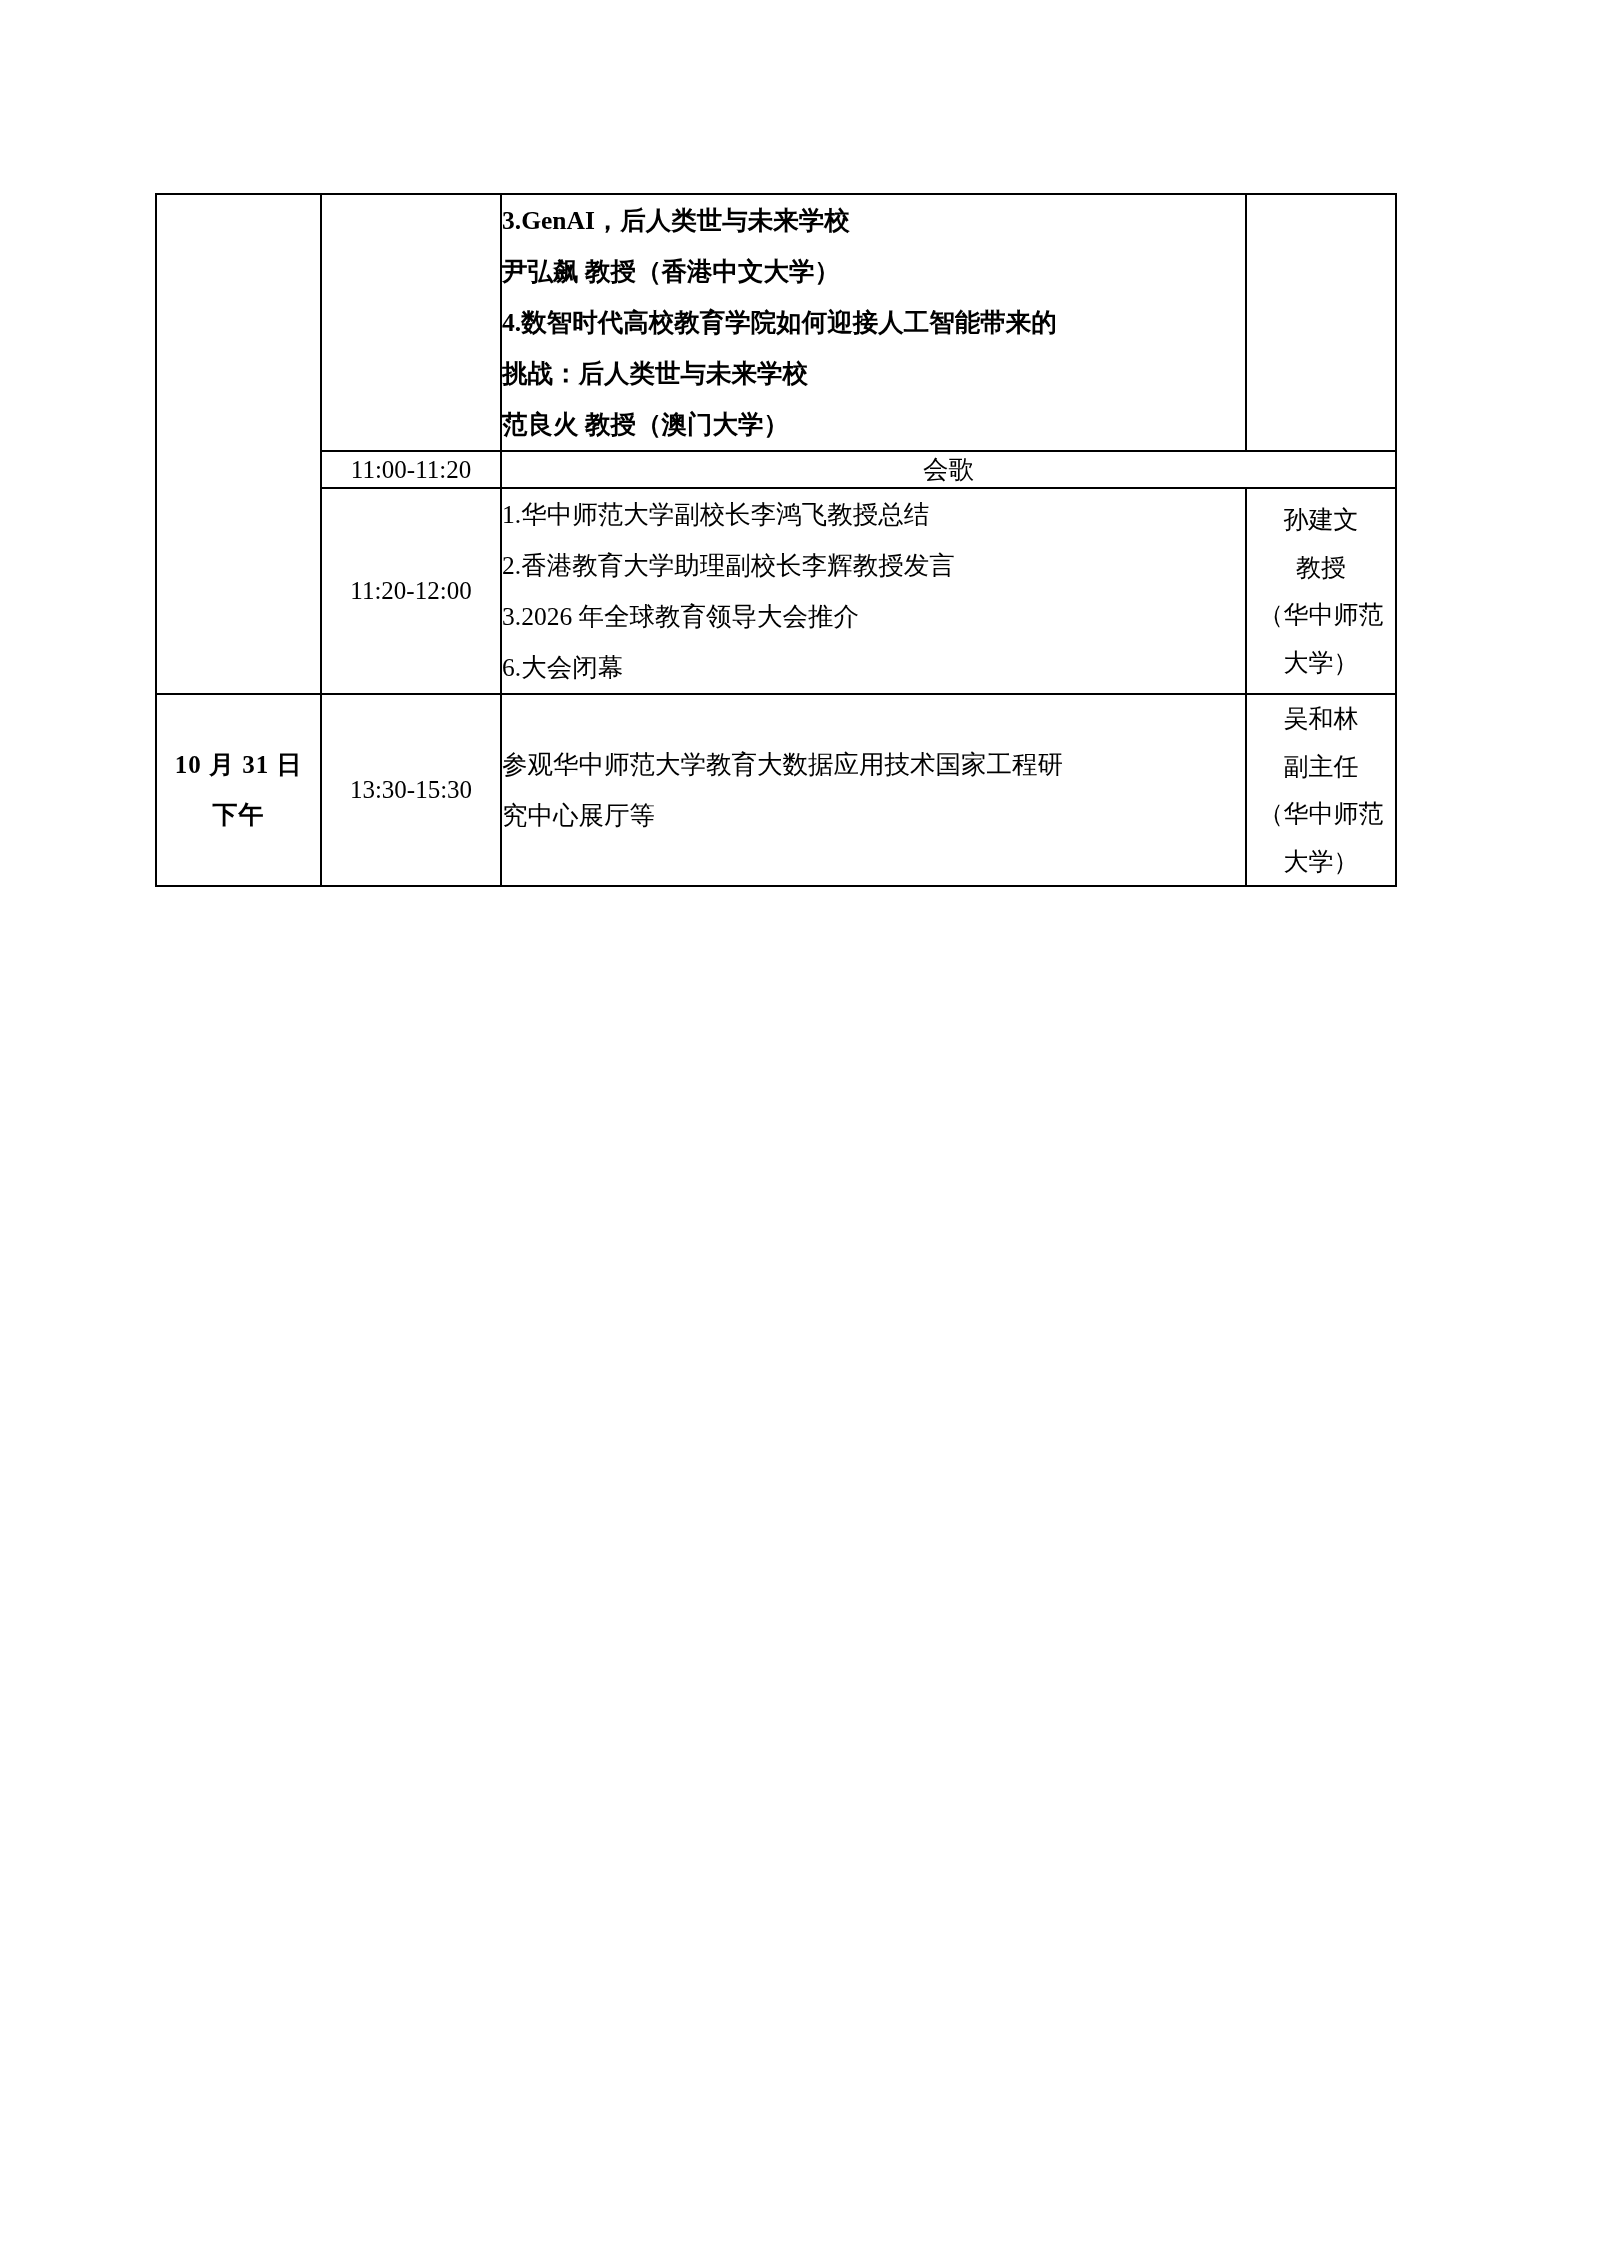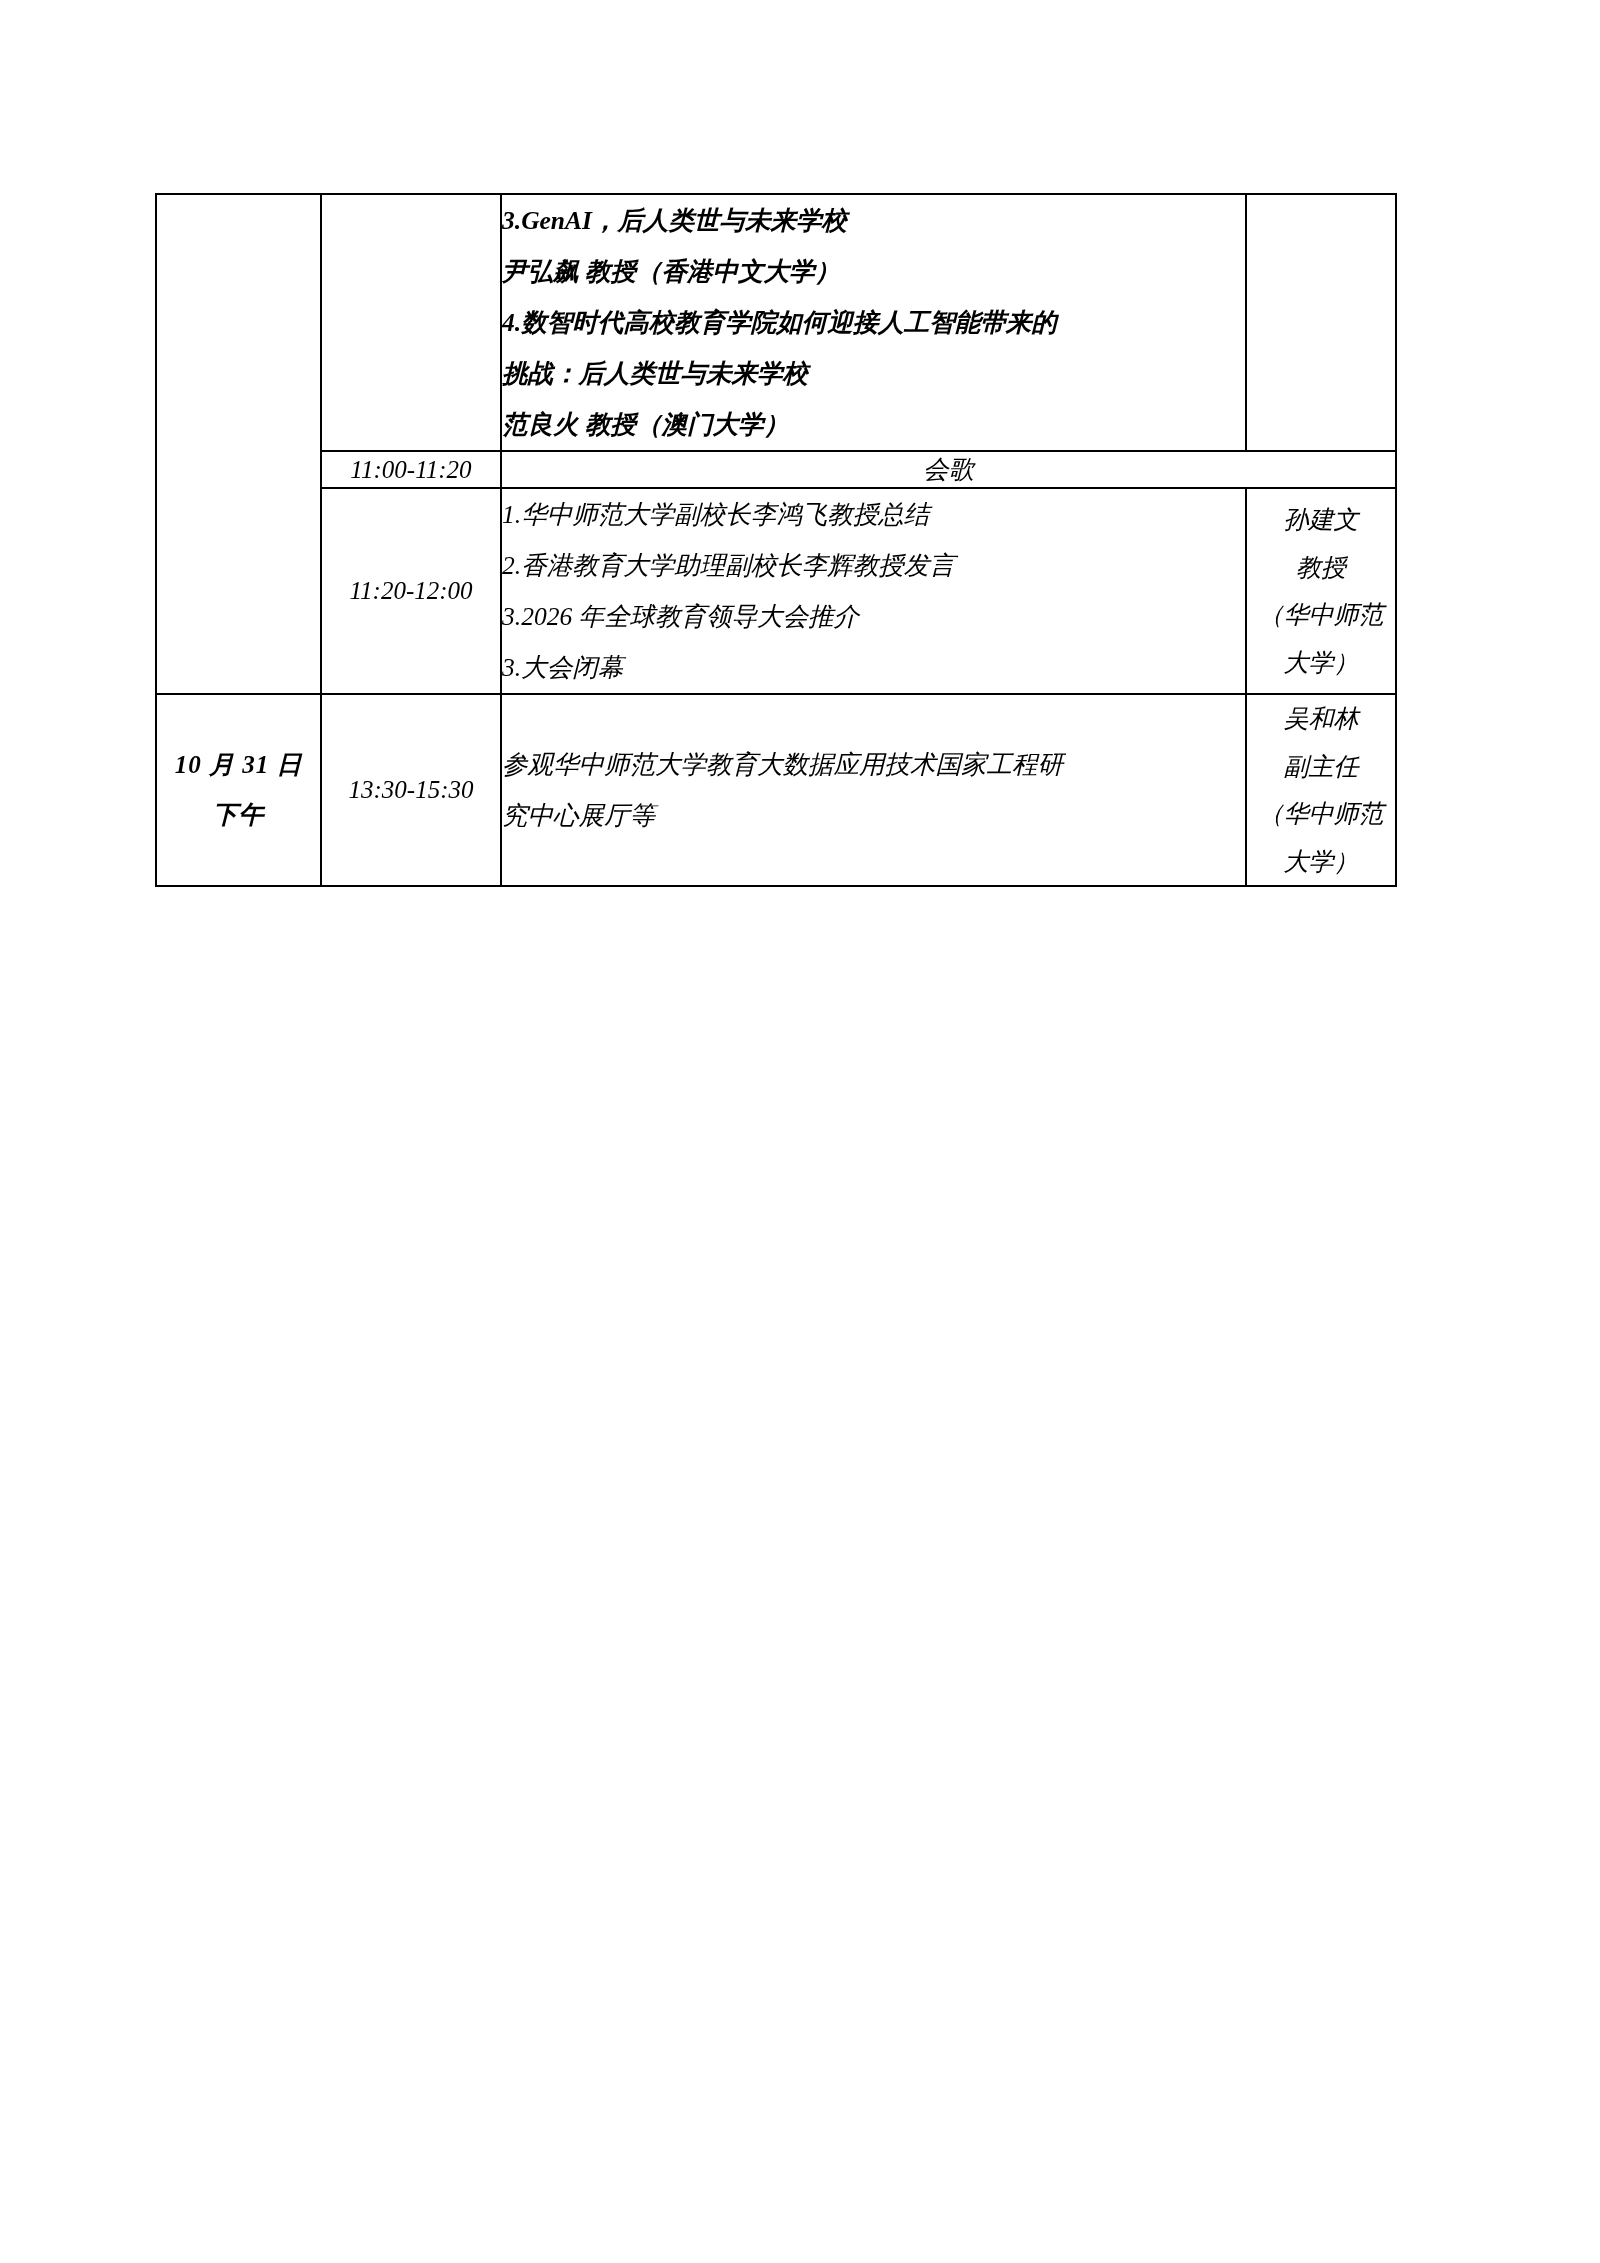--- a/index.html
+++ b/index.html
@@ -14,21 +14,20 @@
     color: #000000;
     position: relative;
     overflow: hidden;
   }
   .page {
     position: absolute;
     left: 0;
     top: 0;
     width: 1600px;
     height: 2263px;
-    font-style: italic;
   }
   .schedule-table {
     position: absolute;
     left: 155px;
     top: 193px;
     width: 1240px;
     border-collapse: collapse;
     table-layout: fixed;
   }
   .schedule-table td {
@@ -122,21 +121,21 @@
         <td class="time-cell cell-pad">11:00-11:20</td>
         <td class="detail-center cell-pad" colspan="2">会歌</td>
       </tr>
 
       <tr>
         <td class="time-cell cell-pad">11:20-12:00</td>
         <td class="detail-cell cell-pad">
           <div class="line">1.华中师范大学副校长李鸿飞教授总结</div>
           <div class="line">2.香港教育大学助理副校长李辉教授发言</div>
           <div class="line">3.2026 年全球教育领导大会推介</div>
-          <div class="line">3.大会闭幕</div>
+          <div class="line">6.大会闭幕</div>
         </td>
         <td class="host-cell cell-pad">
           <div>孙建文</div>
           <div>教授</div>
           <div>（华中师范</div>
           <div>大学）</div>
         </td>
       </tr>
 
       <tr>

